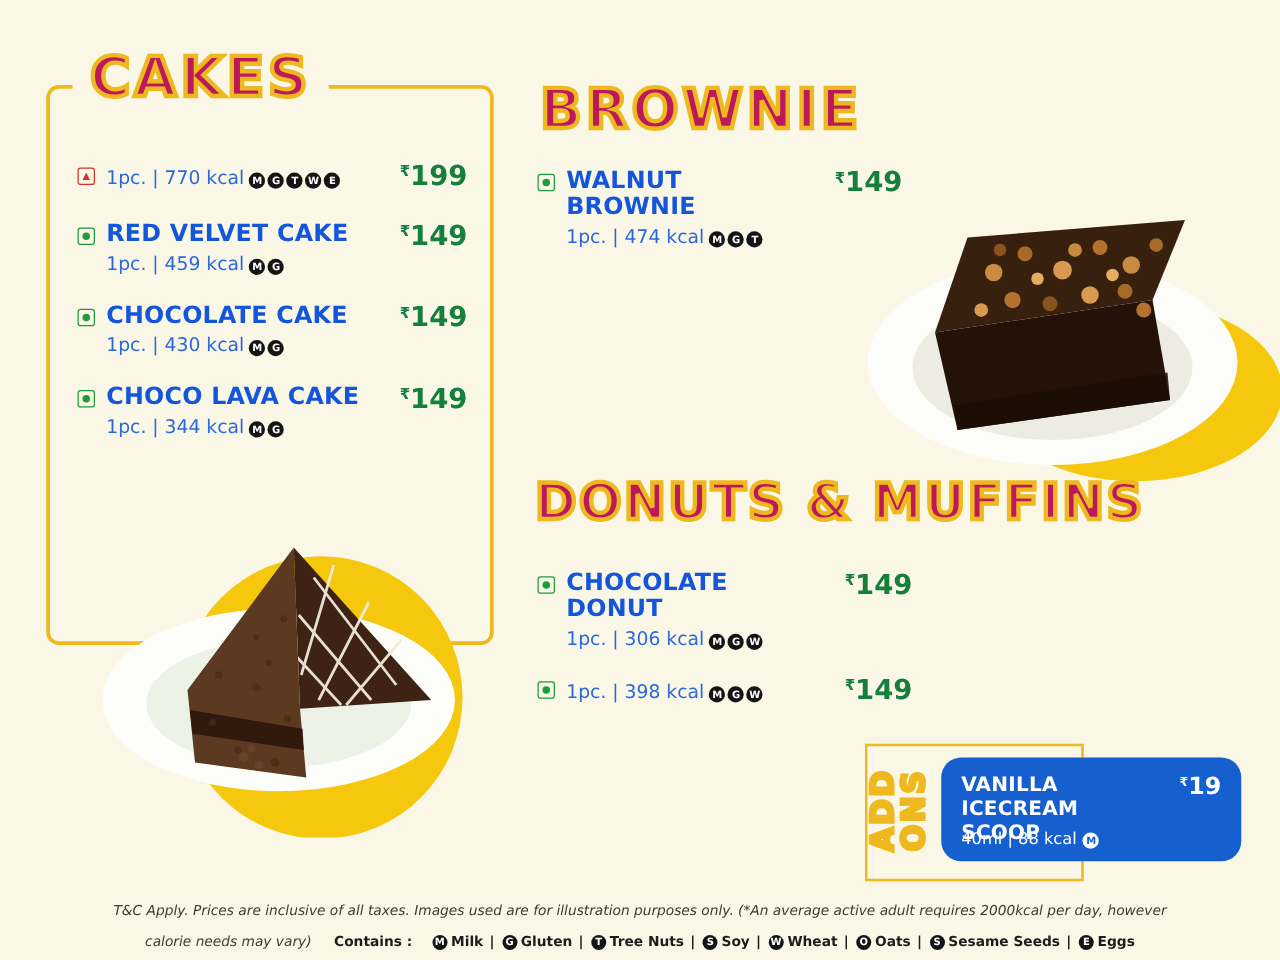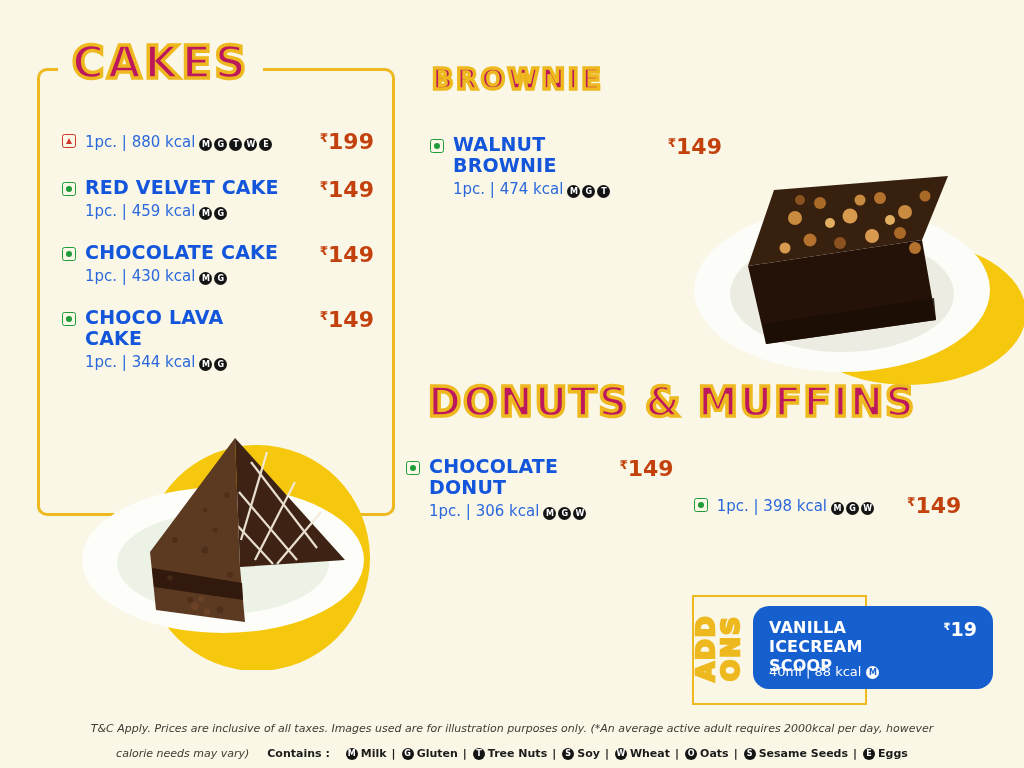--- a/index.html
+++ b/index.html
@@ -18,30 +18,30 @@
   .item{display:flex;align-items:flex-start;gap:9px;}
   .ind{width:12px;height:12px;border:1.6px solid;border-radius:2.5px;flex:none;
        margin-top:5px;display:flex;align-items:center;justify-content:center;}
   .ind.veg{border-color:#1E9C3A;} .ind.veg::after{content:'';width:6px;height:6px;border-radius:50%;background:#1E9C3A;}
   .ind.nonveg{border-color:#D2342A;} .ind.nonveg::after{content:'';width:0;height:0;
        border-left:3.5px solid transparent;border-right:3.5px solid transparent;border-bottom:6px solid #D2342A;}
   .ibody{flex:1;}
   .iname{font-size:19px;font-weight:800;color:#1456DB;letter-spacing:.2px;line-height:1.1;}
   .new{color:#EFBB13;font-size:13px;font-weight:900;letter-spacing:.5px;margin-left:5px;vertical-align:2px;}
   .isub{margin-top:4px;font-size:15px;color:#2A68DC;display:flex;align-items:center;gap:2px;white-space:nowrap;}
-  .price{color:#c2410c;font-weight:800;font-size:22px;line-height:1.2;white-space:nowrap;margin-left:24px;}
+  .price{color:#15803d;font-weight:800;font-size:22px;line-height:1.2;white-space:nowrap;margin-left:8px;}
   .rup{font-size:12px;vertical-align:7px;font-weight:800;}
   .alg{display:inline-flex;width:13px;height:13px;border-radius:50%;background:#141414;color:#fff;
        font-size:8px;font-weight:bold;align-items:center;justify-content:center;margin-left:2px;flex:none;}
   .alg-inv .alg{background:#fff;color:#155FCF;}
   
-  .brownie-title{position:absolute;left:432px;top:66px;font-size:28px;text-align:right;}
+  .brownie-title{position:absolute;left:432px;top:66px;font-size:44px;text-align:right;}
   .brownie-item{position:absolute;left:430px;top:134px;width:292px;}
   .donuts-title{position:absolute;left:428px;top:382px;font-size:40px;letter-spacing:2px;text-align:center;}
-  .donut-items{position:absolute;left:406px;top:456px;width:300px;display:flex;gap:20px;align-items:flex-end;}
+  .donut-items{position:absolute;left:430px;top:456px;width:300px;display:flex;flex-direction:column;gap:20px;}
   
   .addons-box{position:absolute;left:692px;top:595px;width:171px;height:106px;border:2.5px solid #EDB91F;}
   .addons-title{position:absolute;left:663px;top:620px;width:110px;height:56px;
      transform:rotate(-90deg);display:flex;flex-direction:column;align-items:center;justify-content:center;}
   .addons-title .bline{font-size:25px;color:#EDB91F;font-weight:900;-webkit-text-stroke:2.5px #EDB91F;
      letter-spacing:2px;line-height:25px;}
   .addon-card{position:absolute;left:753px;top:606px;width:240px;height:83px;background:#155FCF;
      border-radius:16px;box-sizing:border-box;padding:12px 16px;color:#fff;}
   .ac-row{display:flex;justify-content:space-between;align-items:flex-start;gap:48px;}
   .ac-name{font-size:16px;font-weight:900;line-height:19px;width:165px;letter-spacing:.2px;}
@@ -63,21 +63,21 @@
 <div class="page">
 
   <div class="cakes-box">
     <div class="cakes-title bubble">CAKES</div>
     <div class="items">
 
       <div class="item">
         <span class="ind nonveg"></span>
         <div class="ibody">
           <div class="isub">
-              <span>1pc. | 880 kcal</span>
+              <span>1pc. | 770 kcal</span>
               <span><span class="alg">M</span><span class="alg">G</span><span class="alg">T</span><span class="alg">W</span><span class="alg">E</span></span>
             </div>
         </div>
         <div class="price"><span class="rup">₹</span><span>199</span></div>
       </div>
 
       <div class="item">
         <span class="ind veg"></span>
         <div class="ibody">
           <div class="iname">RED VELVET CAKE</div>

